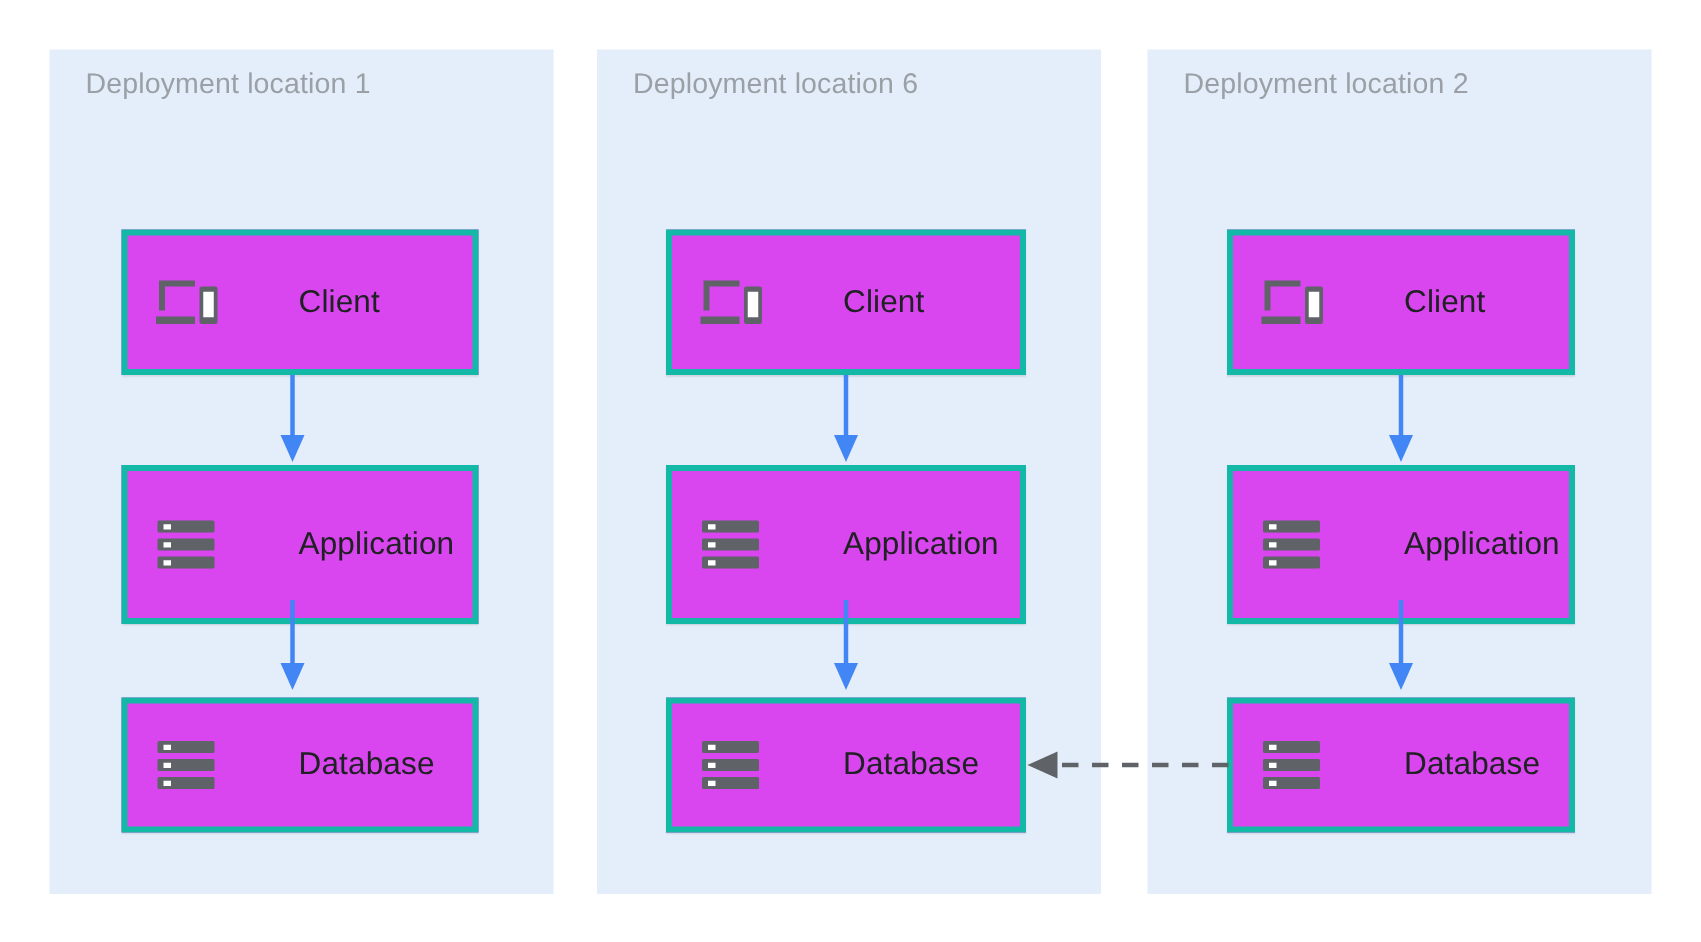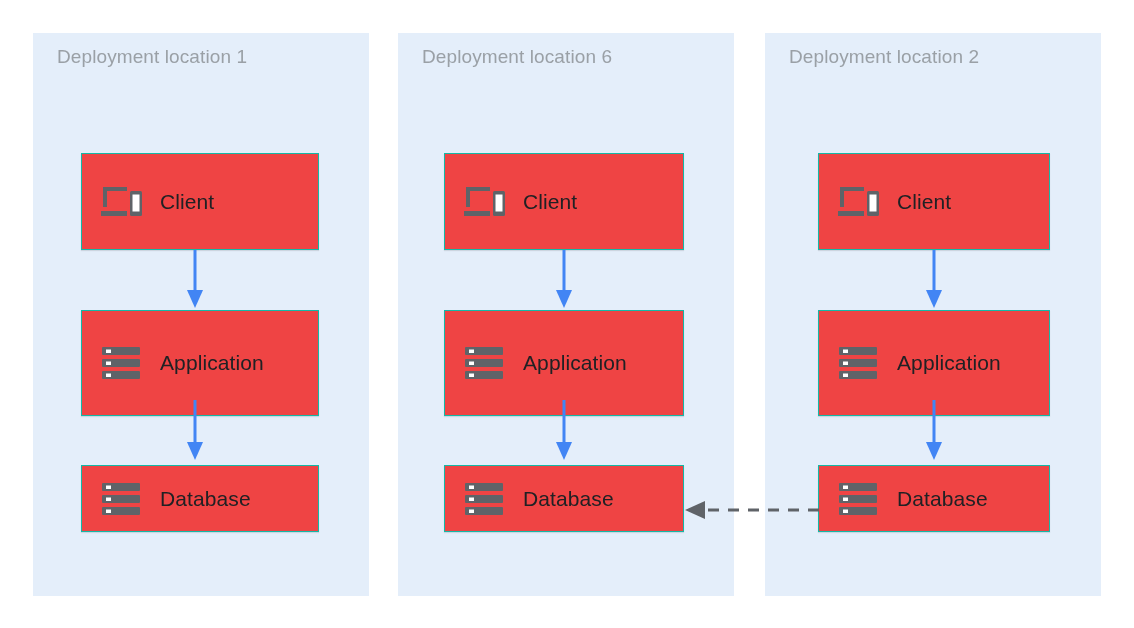--- a/index.html
+++ b/index.html
@@ -34,26 +34,27 @@
     left: 24px;
     top: 13px;
     font-size: 19px;
     color: #9aa0a6;
     letter-spacing: 0.1px;
     white-space: nowrap;
   }
 
   .node {
     position: absolute;
-    background: #ef4444;
-    border: 1px solid #14b8a6;
+    background: #d946ef;
+    border: 4px solid #14b8a6;
     box-sizing: border-box;
     display: flex;
     align-items: center;
     box-shadow: 0 1px 1px rgba(0,0,0,0.10);
+    gap: 36px;
   }
   .node .icon-wrap {
     width: 78px;
     display: flex;
     align-items: center;
     justify-content: center;
     flex: none;
   }
   .node .node-label {
     font-size: 21px;
@@ -62,21 +63,21 @@
     letter-spacing: 0.1px;
   }
 
   
   #panel-0 .node { left: 48px; width: 238px; }
   #panel-1 .node { left: 46px; width: 240px; }
   #panel-2 .node { left: 53px; width: 232px; }
 
   .row-client { top: 120px; height: 97px; }
   .row-app    { top: 277px; height: 106px; }
-  .row-db     { top: 432px; height: 67px; }
+  .row-db     { top: 432px; height: 90px; }
 
   .arrow {
     position: absolute;
     width: 24px;
   }
   .arrow svg { display: block; }
 
   .cross-arrow {
     position: absolute;
     left: 683px;

